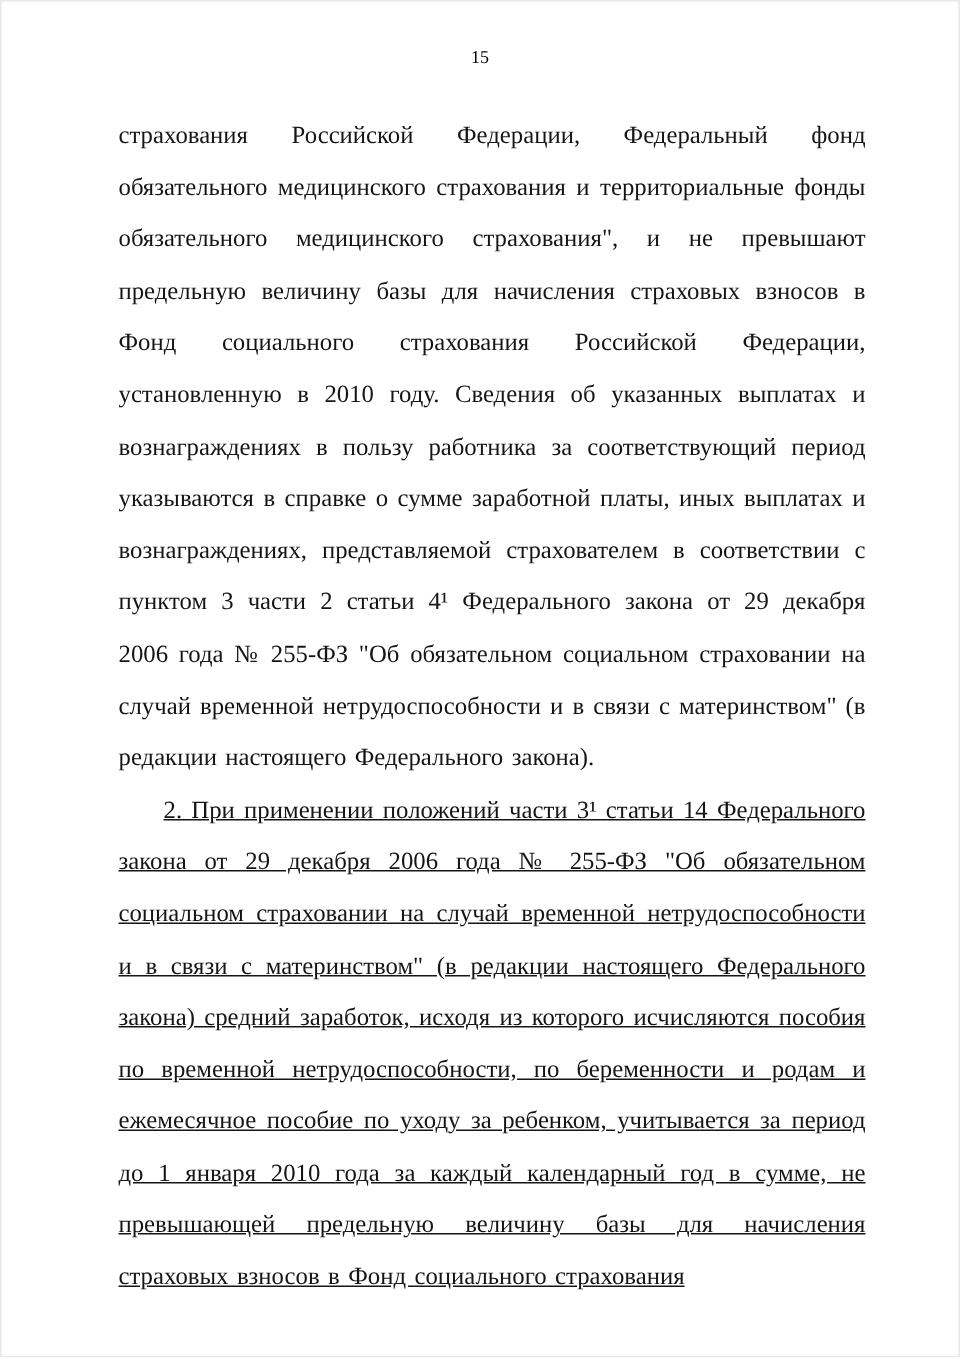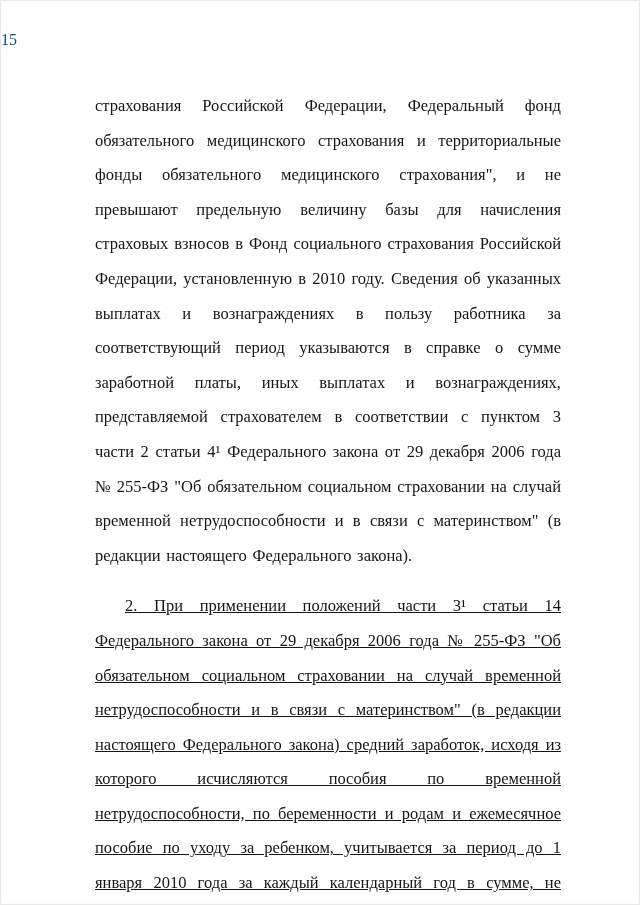--- a/index.html
+++ b/index.html
@@ -17,31 +17,32 @@
     box-shadow: inset 0 0 2px rgba(0,0,0,0.06);
     overflow: hidden;
     font-family: "Liberation Serif", "DejaVu Serif", serif;
     color: #1a1a1a;
   }
   .page-number {
     position: absolute;
     top: 30px;
     left: 0;
     right: 0;
-    font-size: 16px;
-    color: #0c4a6e;
+    text-align: center;
+    font-size: 12px;
+    color: #000000;
   }
   .content {
     position: absolute;
     top: 72px;
     left: 78px;
     width: 498px;
   }
   .para {
-    margin: 16px;
+    margin: 0;
     font-size: 16.5px;
     line-height: 34.6px;
     text-align: justify;
     word-spacing: 1.5px;
     color: #151515;
   }
   .para.indented {
     text-indent: 30px;
     text-decoration: underline;
   }

